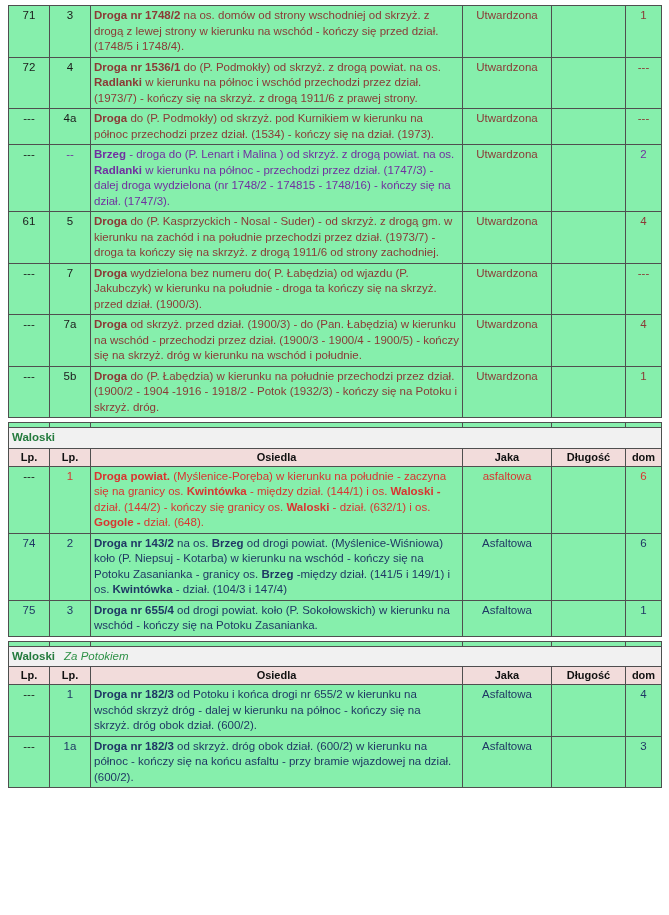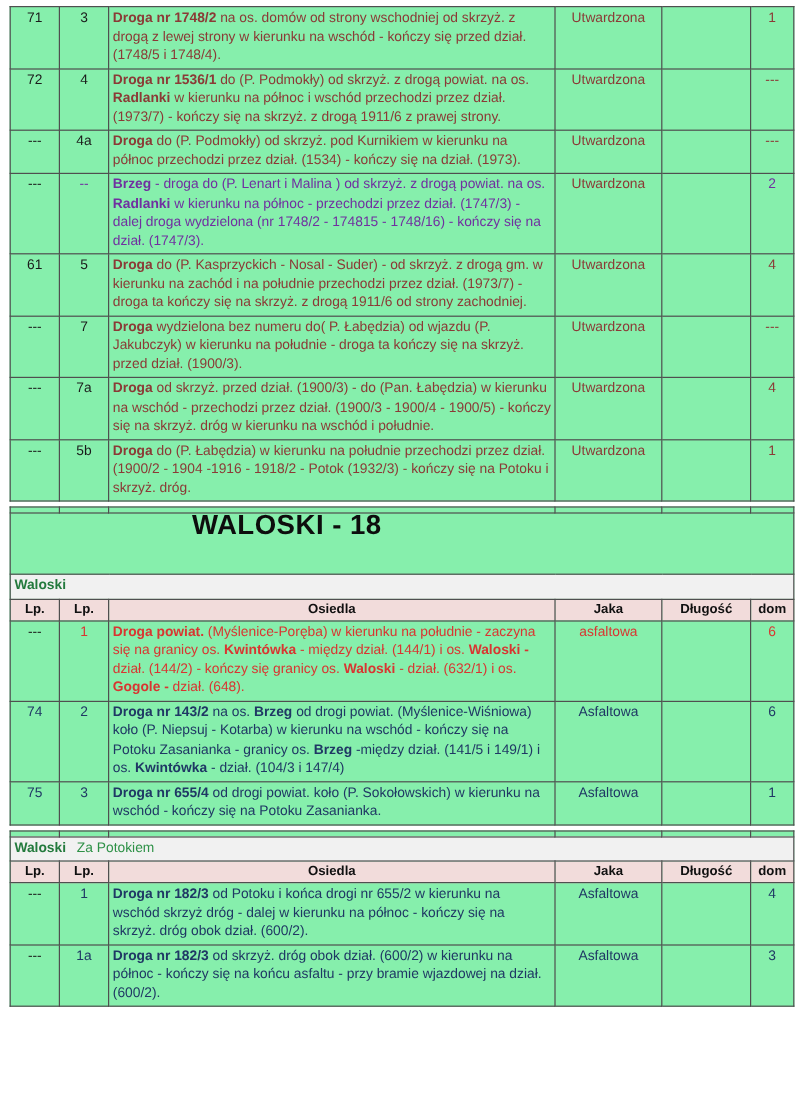--- a/index.html
+++ b/index.html
@@ -8,21 +8,21 @@
   table.t { border-collapse:collapse; table-layout:fixed; width:653px; background:#86efac; }
   table.t td { border:1px solid #4f4f4f; vertical-align:top; font-size:11.5px; line-height:15.5px; padding:2px 3px; word-wrap:break-word; }
   td.desc { padding:2px 7px 3px 7px; text-align:left; }
   td.lp, td.jaka, td.dl, td.dom { text-align:center; }
   tr.hdr td { background:#F2DCDB; font-weight:bold; font-size:11px; line-height:13px; color:#101010; padding:2px 2px; }
   tr.spacer td { height:4px; padding:0; line-height:4px; font-size:1px; }
   td.title-cell { height:46px; vertical-align:bottom; padding:0 0 2px 0; }
   .title-inner { width:454px; text-align:center; font-size:23px; font-weight:bold; color:#0d0d0d; letter-spacing:0.4px; }
   td.band-cell { background:#F1F1F1; border:1px solid #8c8c8c; padding:2px 4px 3px 90px; font-size:14.5px; line-height:16px; }
   .band-bold { font-weight:bold; color:#237A3D; }
-  .band-rest { color:#2E9147; margin-left:9px; }
+  .band-rest { color:#2E9147; margin-left:9px;font-style:italic; }
   .m { color:#8B3A36;margin-left:47px; }   
   .p { color:#7030A0; }   
   .r { color:#D93531; }   
   .n { color:#1F3864; }   
   .k { color:#1a1a1a; }   
   table.t + table.t { margin-top:4px; }
 </style>
 </head>
 <body>
 
@@ -117,25 +117,20 @@
     <tbody>
       <tr class="spacer">
         <td></td>
           <td></td>
           <td></td>
           <td></td>
           <td></td>
           <td></td>
       </tr>
       <tr>
-        <td class="title-cell" colspan="6">
-          <div class="title-inner">WALOSKI - 18</div>
-        </td>
-      </tr>
-      <tr>
         <td class="band-cell" colspan="6">
           <span class="band-bold">Waloski</span>
         </td>
       </tr>
       <tr class="hdr">
         <td class="lp">Lp.</td>
         <td class="lp">Lp.</td>
         <td class="desc" style="text-align:center">Osiedla</td>
         <td class="jaka">Jaka</td>
         <td class="dl">Długość</td>

